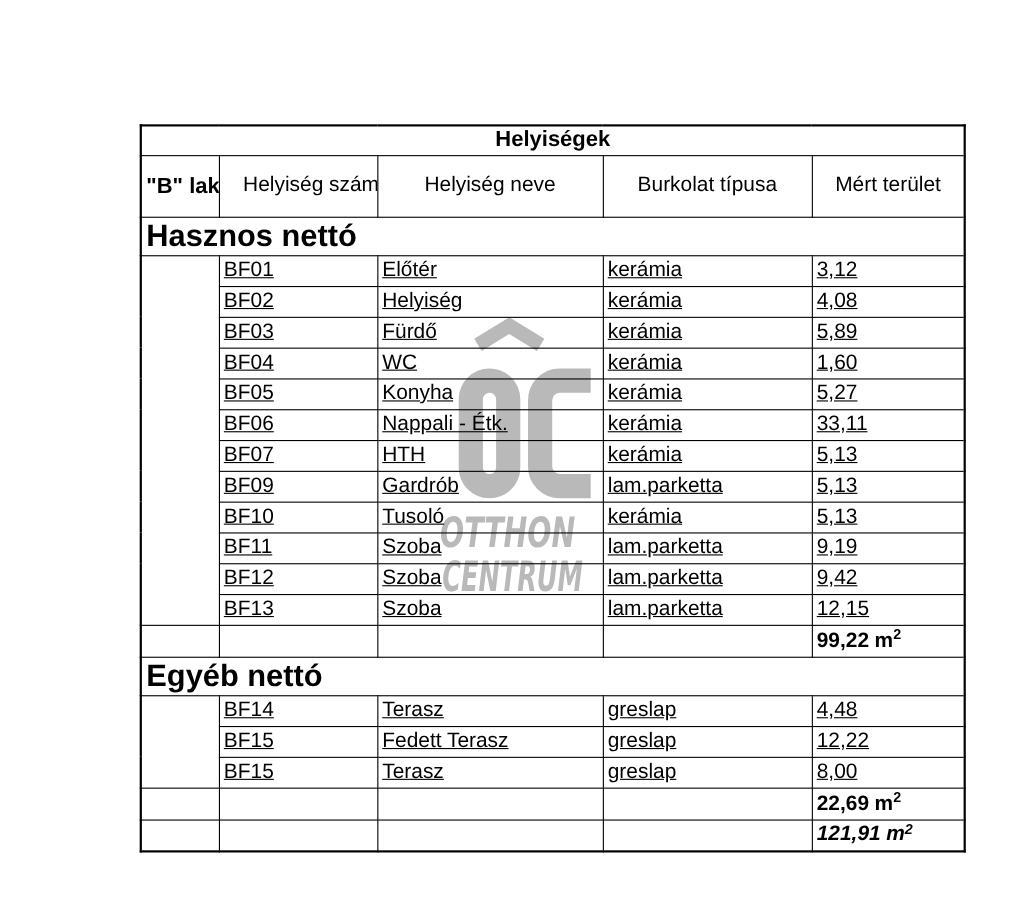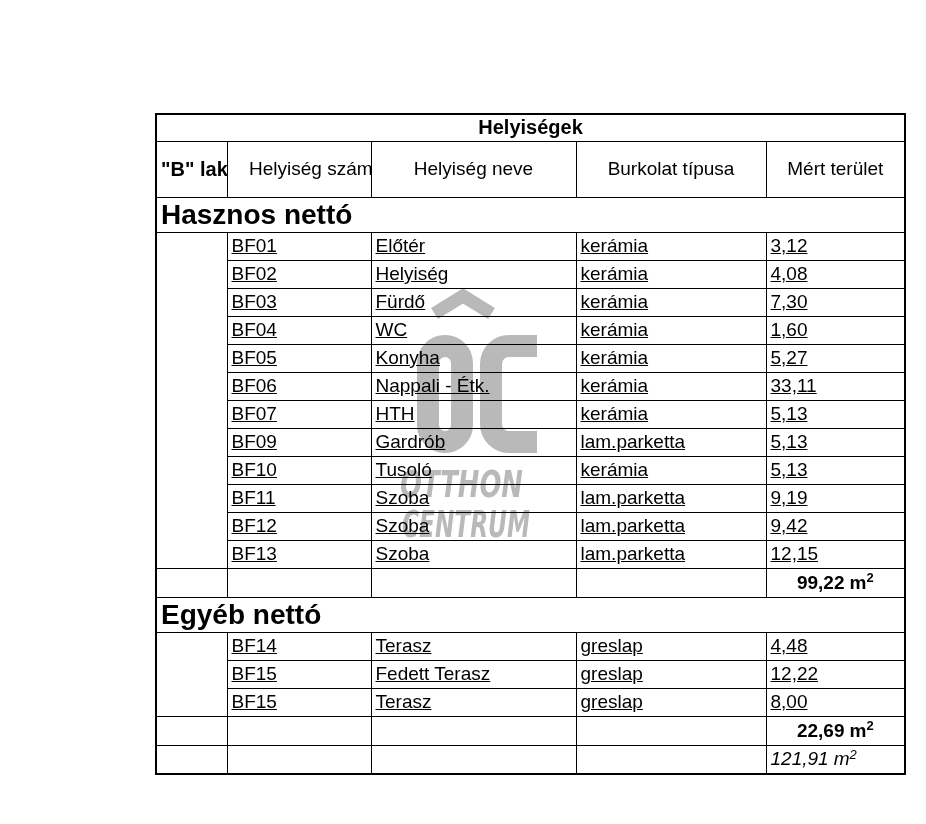--- a/index.html
+++ b/index.html
@@ -23,21 +23,20 @@
 
   
   .sheet{
     position:absolute;left:127px;top:113px;z-index:1;
   }
   table.rooms{
     border-collapse:collapse;table-layout:fixed;
     width:749px;
     background:transparent;
     font-size:19px;
-    margin-left:28px;
   }
   table.rooms{border:2px solid #000;}
   table.rooms td{
     border:1px solid #000;
     padding:1px 4px;
     vertical-align:middle;
     overflow:hidden;white-space:nowrap;
     background:transparent;
   }
   col.c0{width:71px;}  col.c1{width:144px;} col.c2{width:205px;}
@@ -52,22 +51,22 @@
   td.title{
     text-align:center;font-weight:bold;font-size:20px;
   }
   td.head{text-align:center;white-space:normal;line-height:1.25;}
   td.head .force-wrap{display:inline-block;max-width:100px;}
   td.head-b{font-weight:bold;font-size:20px;white-space:normal;line-height:1.2;}
   td.section{
     font-weight:bold;font-size:28px;padding-left:3px;
   }
   tr.tt td{border-top:1px solid #14b8a6;}
-  td.area-total{font-weight:bold;text-align:center;}
-  td.area-grand{font-weight:normal;font-style:italic;}
+  td.area-total{font-weight:bold;}
+  td.area-grand{font-weight:bold;font-style:italic;}
   td.area-total sup, td.area-grand sup{
     font-size:13px;line-height:0;position:relative;top:1px;
   }
   .unit{margin-left:5px;}
 </style>
 </head>
 <body>
 
 <div class="watermark">
   <svg width="160" height="260" viewBox="0 0 160 260" xmlns="http://www.w3.org/2000/svg" role="img" aria-label="OC">
@@ -119,21 +118,21 @@
   <tr class="r-data">
     <td>BF02</td>
     <td>Helyiség</td>
     <td>kerámia</td>
     <td>4,08</td>
   </tr>
   <tr class="r-data">
     <td>BF03</td>
     <td>Fürdő</td>
     <td>kerámia</td>
-    <td>7,30</td>
+    <td>5,89</td>
   </tr>
   <tr class="r-data">
     <td>BF04</td>
     <td>WC</td>
     <td>kerámia</td>
     <td>1,60</td>
   </tr>
   <tr class="r-data">
     <td>BF05</td>
     <td>Konyha</td>

